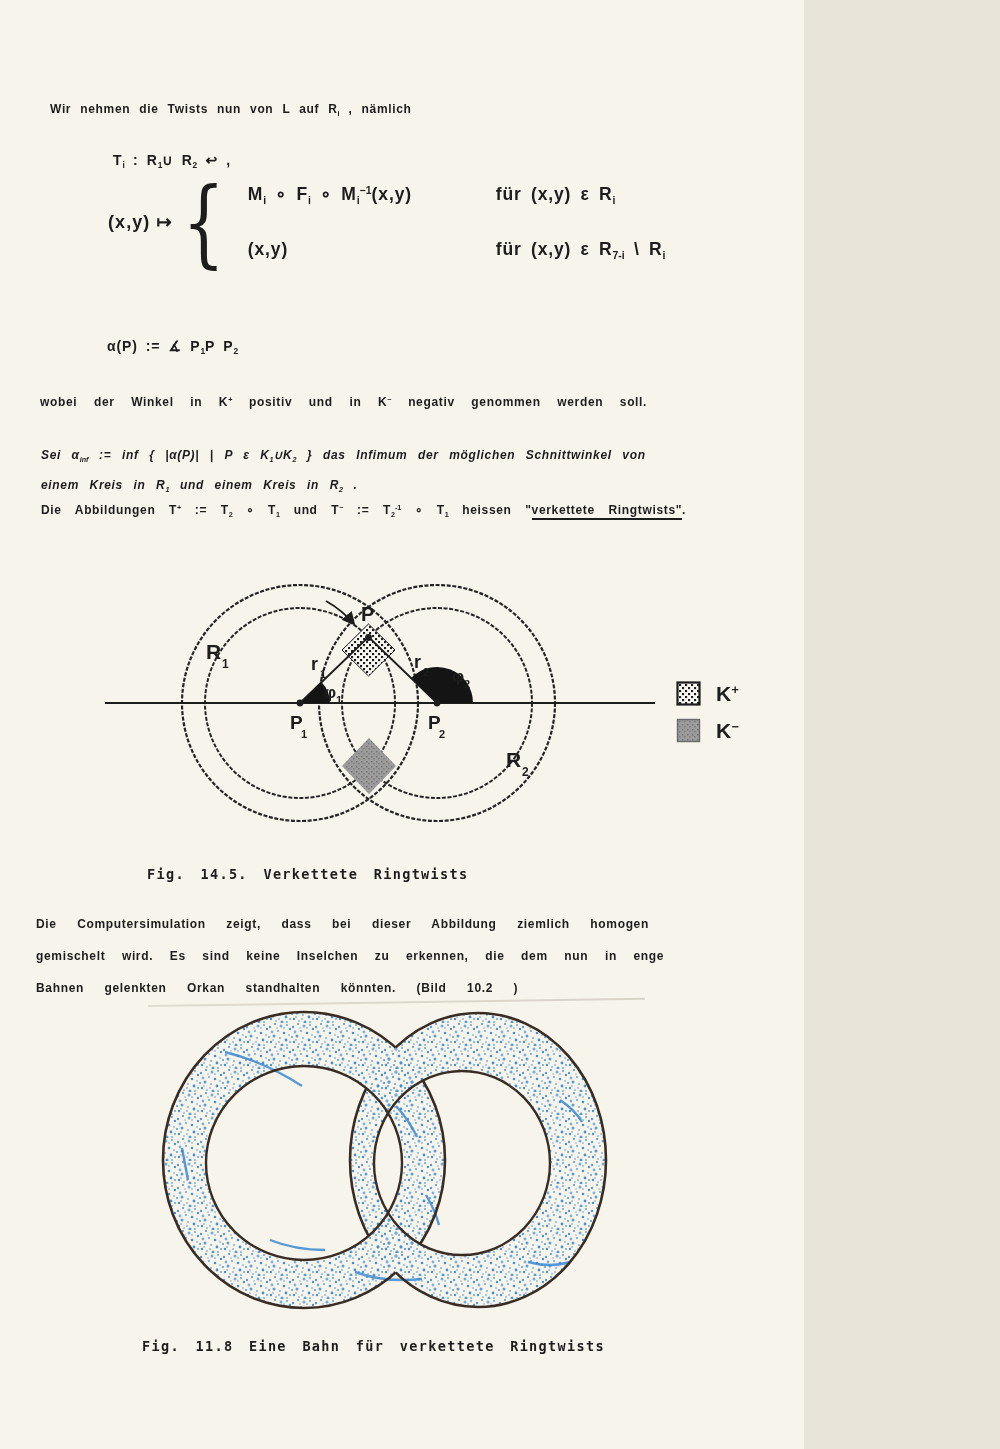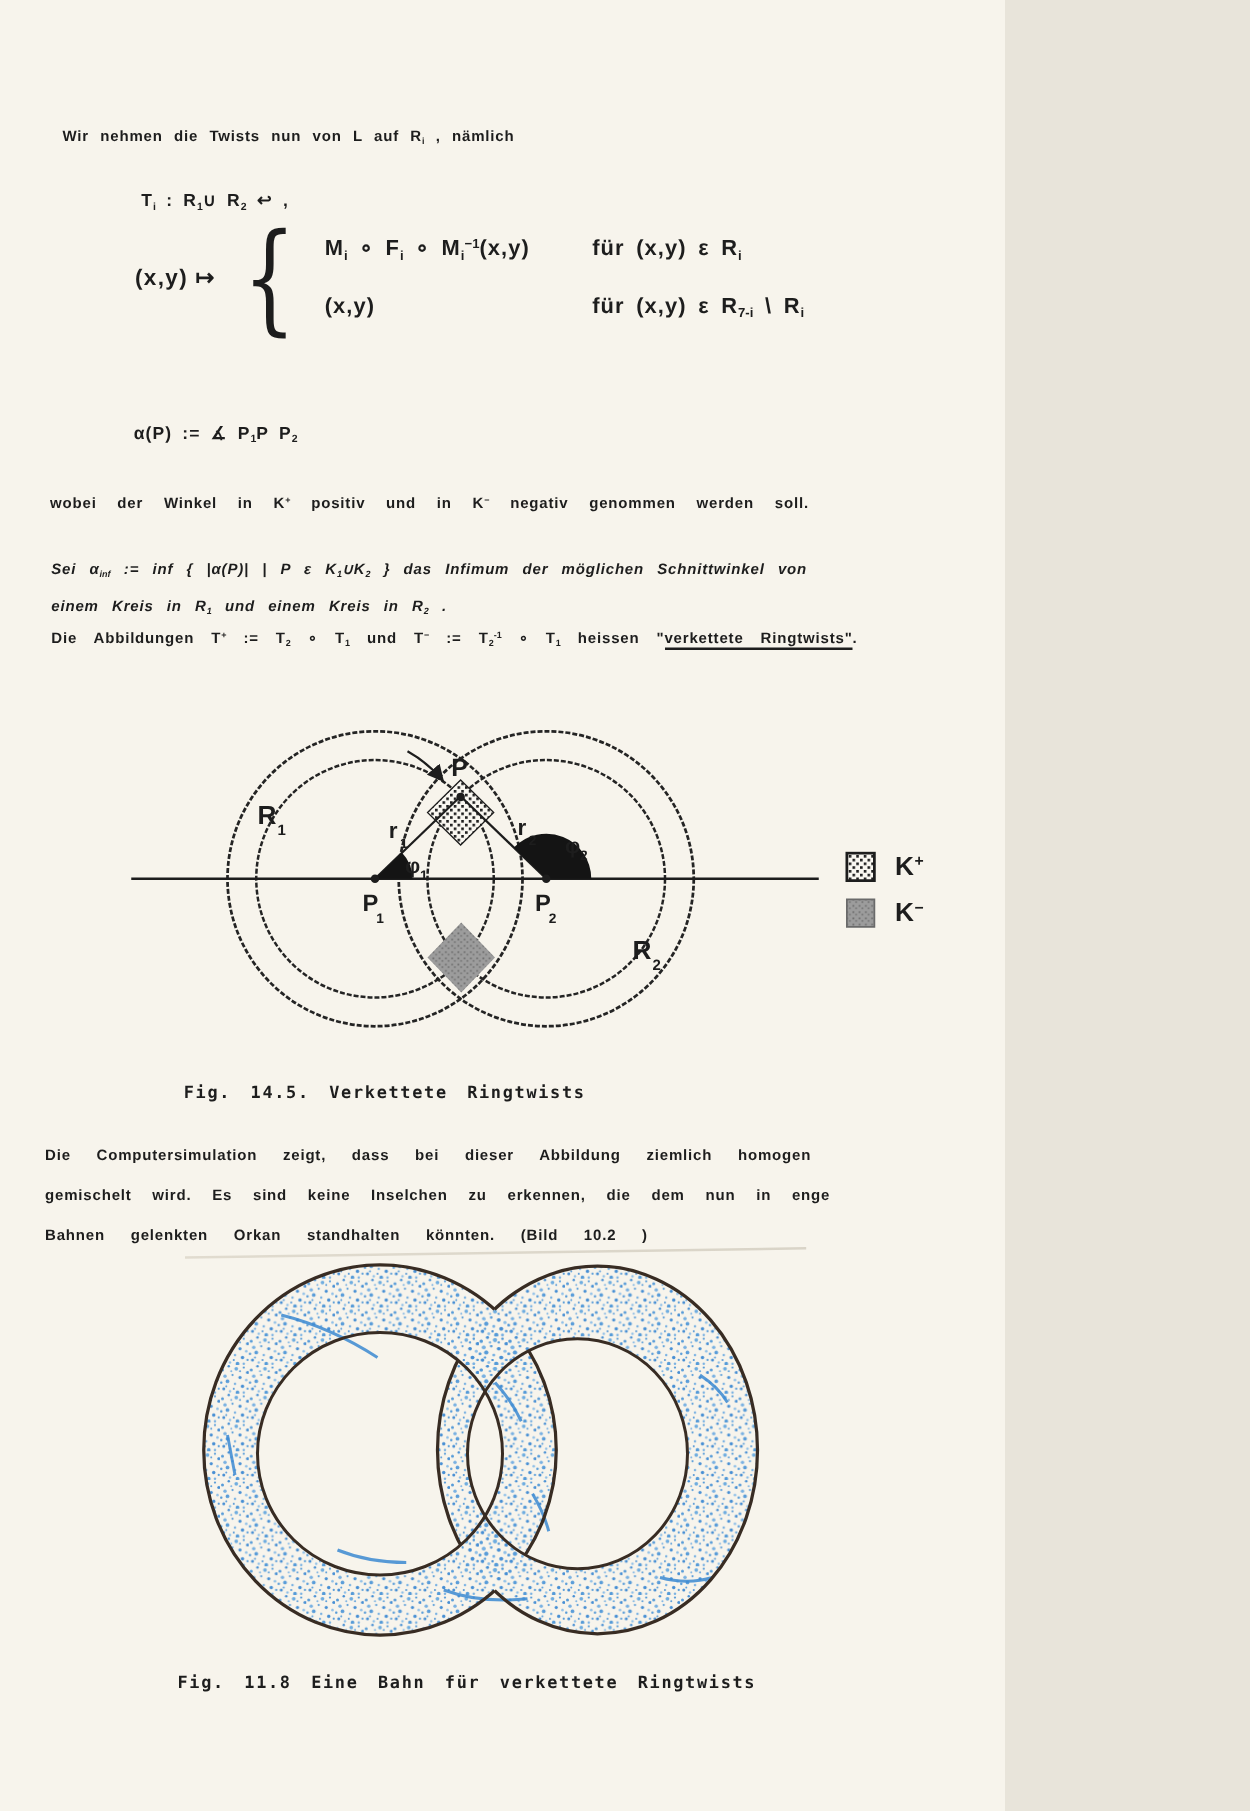--- a/index.html
+++ b/index.html
@@ -10,24 +10,24 @@
   .ws-l{word-spacing:.55em;font-style:italic;}
   .ws-xl{word-spacing:.8em;}
   .ws-xxl{word-spacing:1.05em;}
   .ws-huge{word-spacing:1.38em;}
   sub,sup{font-size:60%;letter-spacing:0;}
   sub{vertical-align:-0.35em;}
   sup{vertical-align:0.55em;}
   .pageno{font-size:18px;font-weight:700;letter-spacing:.08em;}
   .formula{font-weight:700;font-size:14px;letter-spacing:.06em;word-spacing:.25em;white-space:nowrap;}
   .cases{display:flex;align-items:center;}
-  .case-lhs{font-weight:700;font-size:18px;letter-spacing:.06em;margin-right:12px;}
+  .case-lhs{font-weight:700;font-size:18px;letter-spacing:.06em;}
   .brace{font-family:"DejaVu Serif",serif;font-weight:400;font-size:96px;line-height:.88;
          transform:scaleX(.7);transform-origin:center;}
-  .crows{display:grid;grid-template-columns:214px auto;row-gap:24px;margin-left:14px;}
+  .crows{display:grid;grid-template-columns:214px auto;row-gap:24px;margin-left:14px;gap:34px;}
   .crows .cell{font-weight:700;font-size:17.5px;letter-spacing:.05em;word-spacing:.2em;white-space:nowrap;}
   .ul{border-bottom:2.6px solid #1d1d1d;padding-bottom:1px;}
   .caption{font-family:"DejaVu Sans Mono",monospace;font-weight:700;font-size:13.5px;
            letter-spacing:.1em;word-spacing:.45em;white-space:nowrap;}
   .legrow{display:flex;align-items:center;gap:14px;margin-bottom:11px;}
   .leglabel{font-weight:700;font-size:21px;letter-spacing:.02em;}
   .fl{font-family:"Liberation Sans",sans-serif;font-weight:700;fill:#1d1d1d;}
   .crease{position:absolute;left:148px;top:1005px;width:497px;height:2px;
           background:linear-gradient(to right,#d9d3c5,#cfc9bb);opacity:.75;
           transform:rotate(-0.85deg);transform-origin:left center;}

